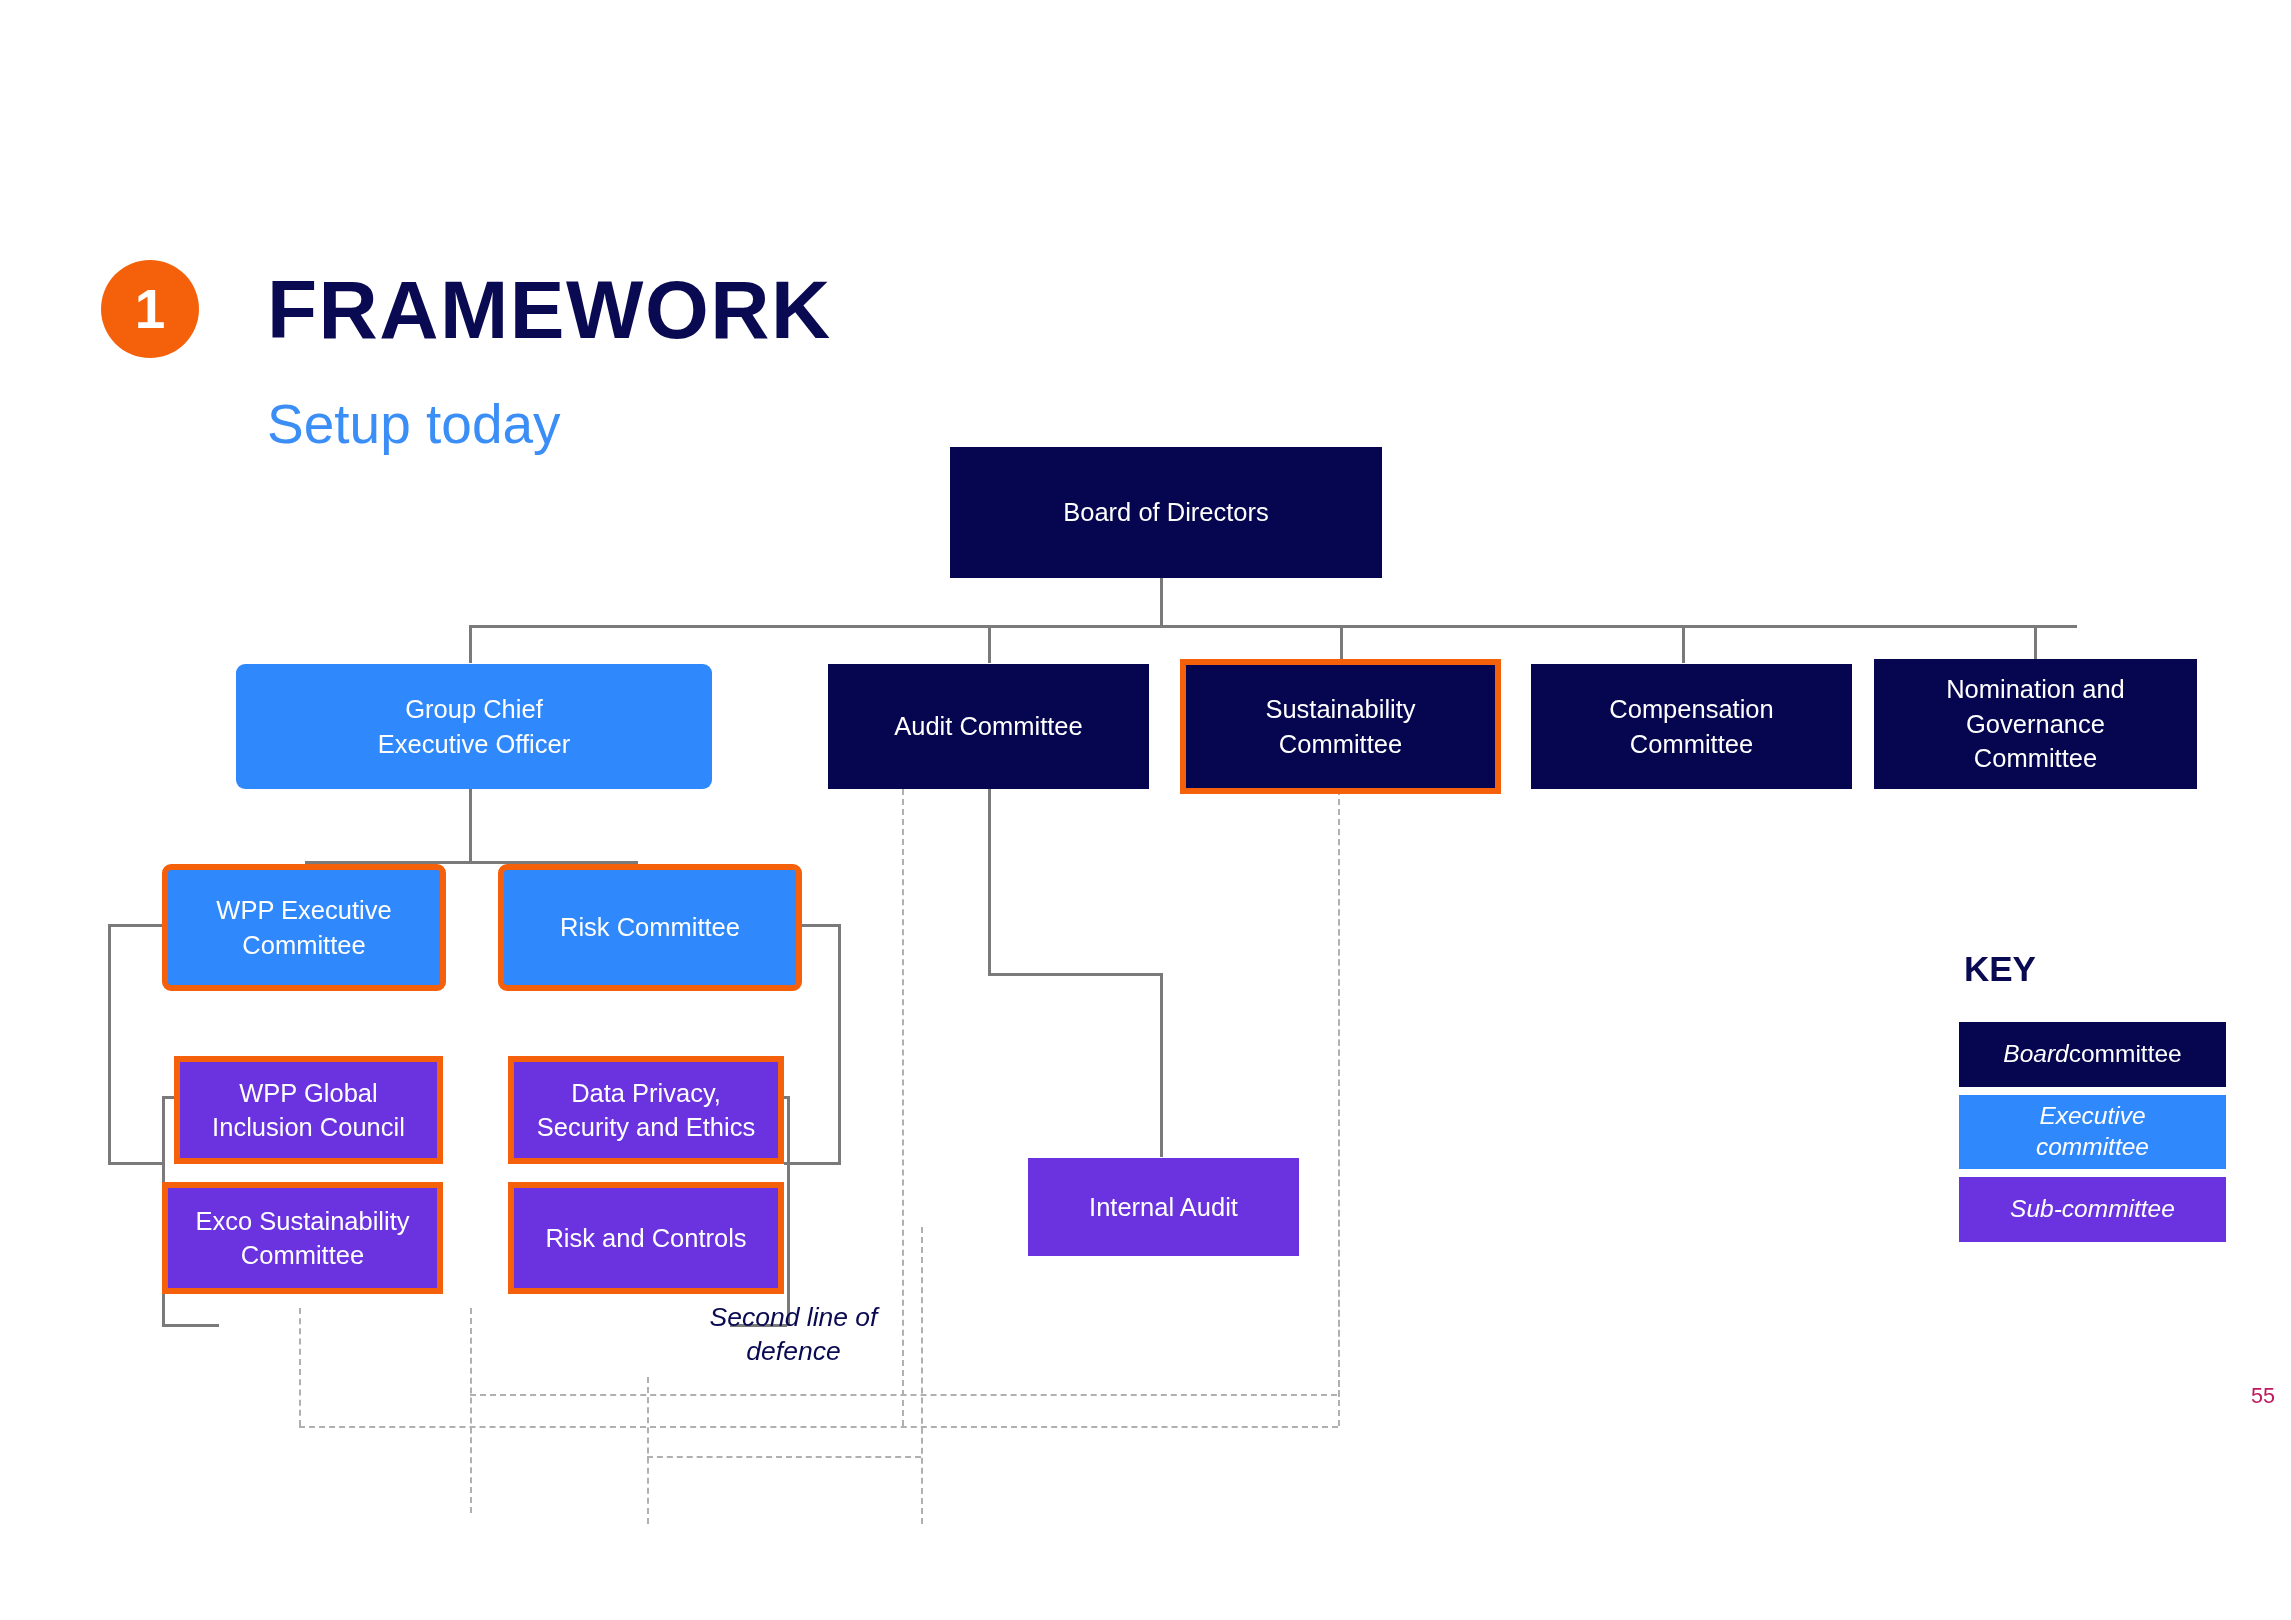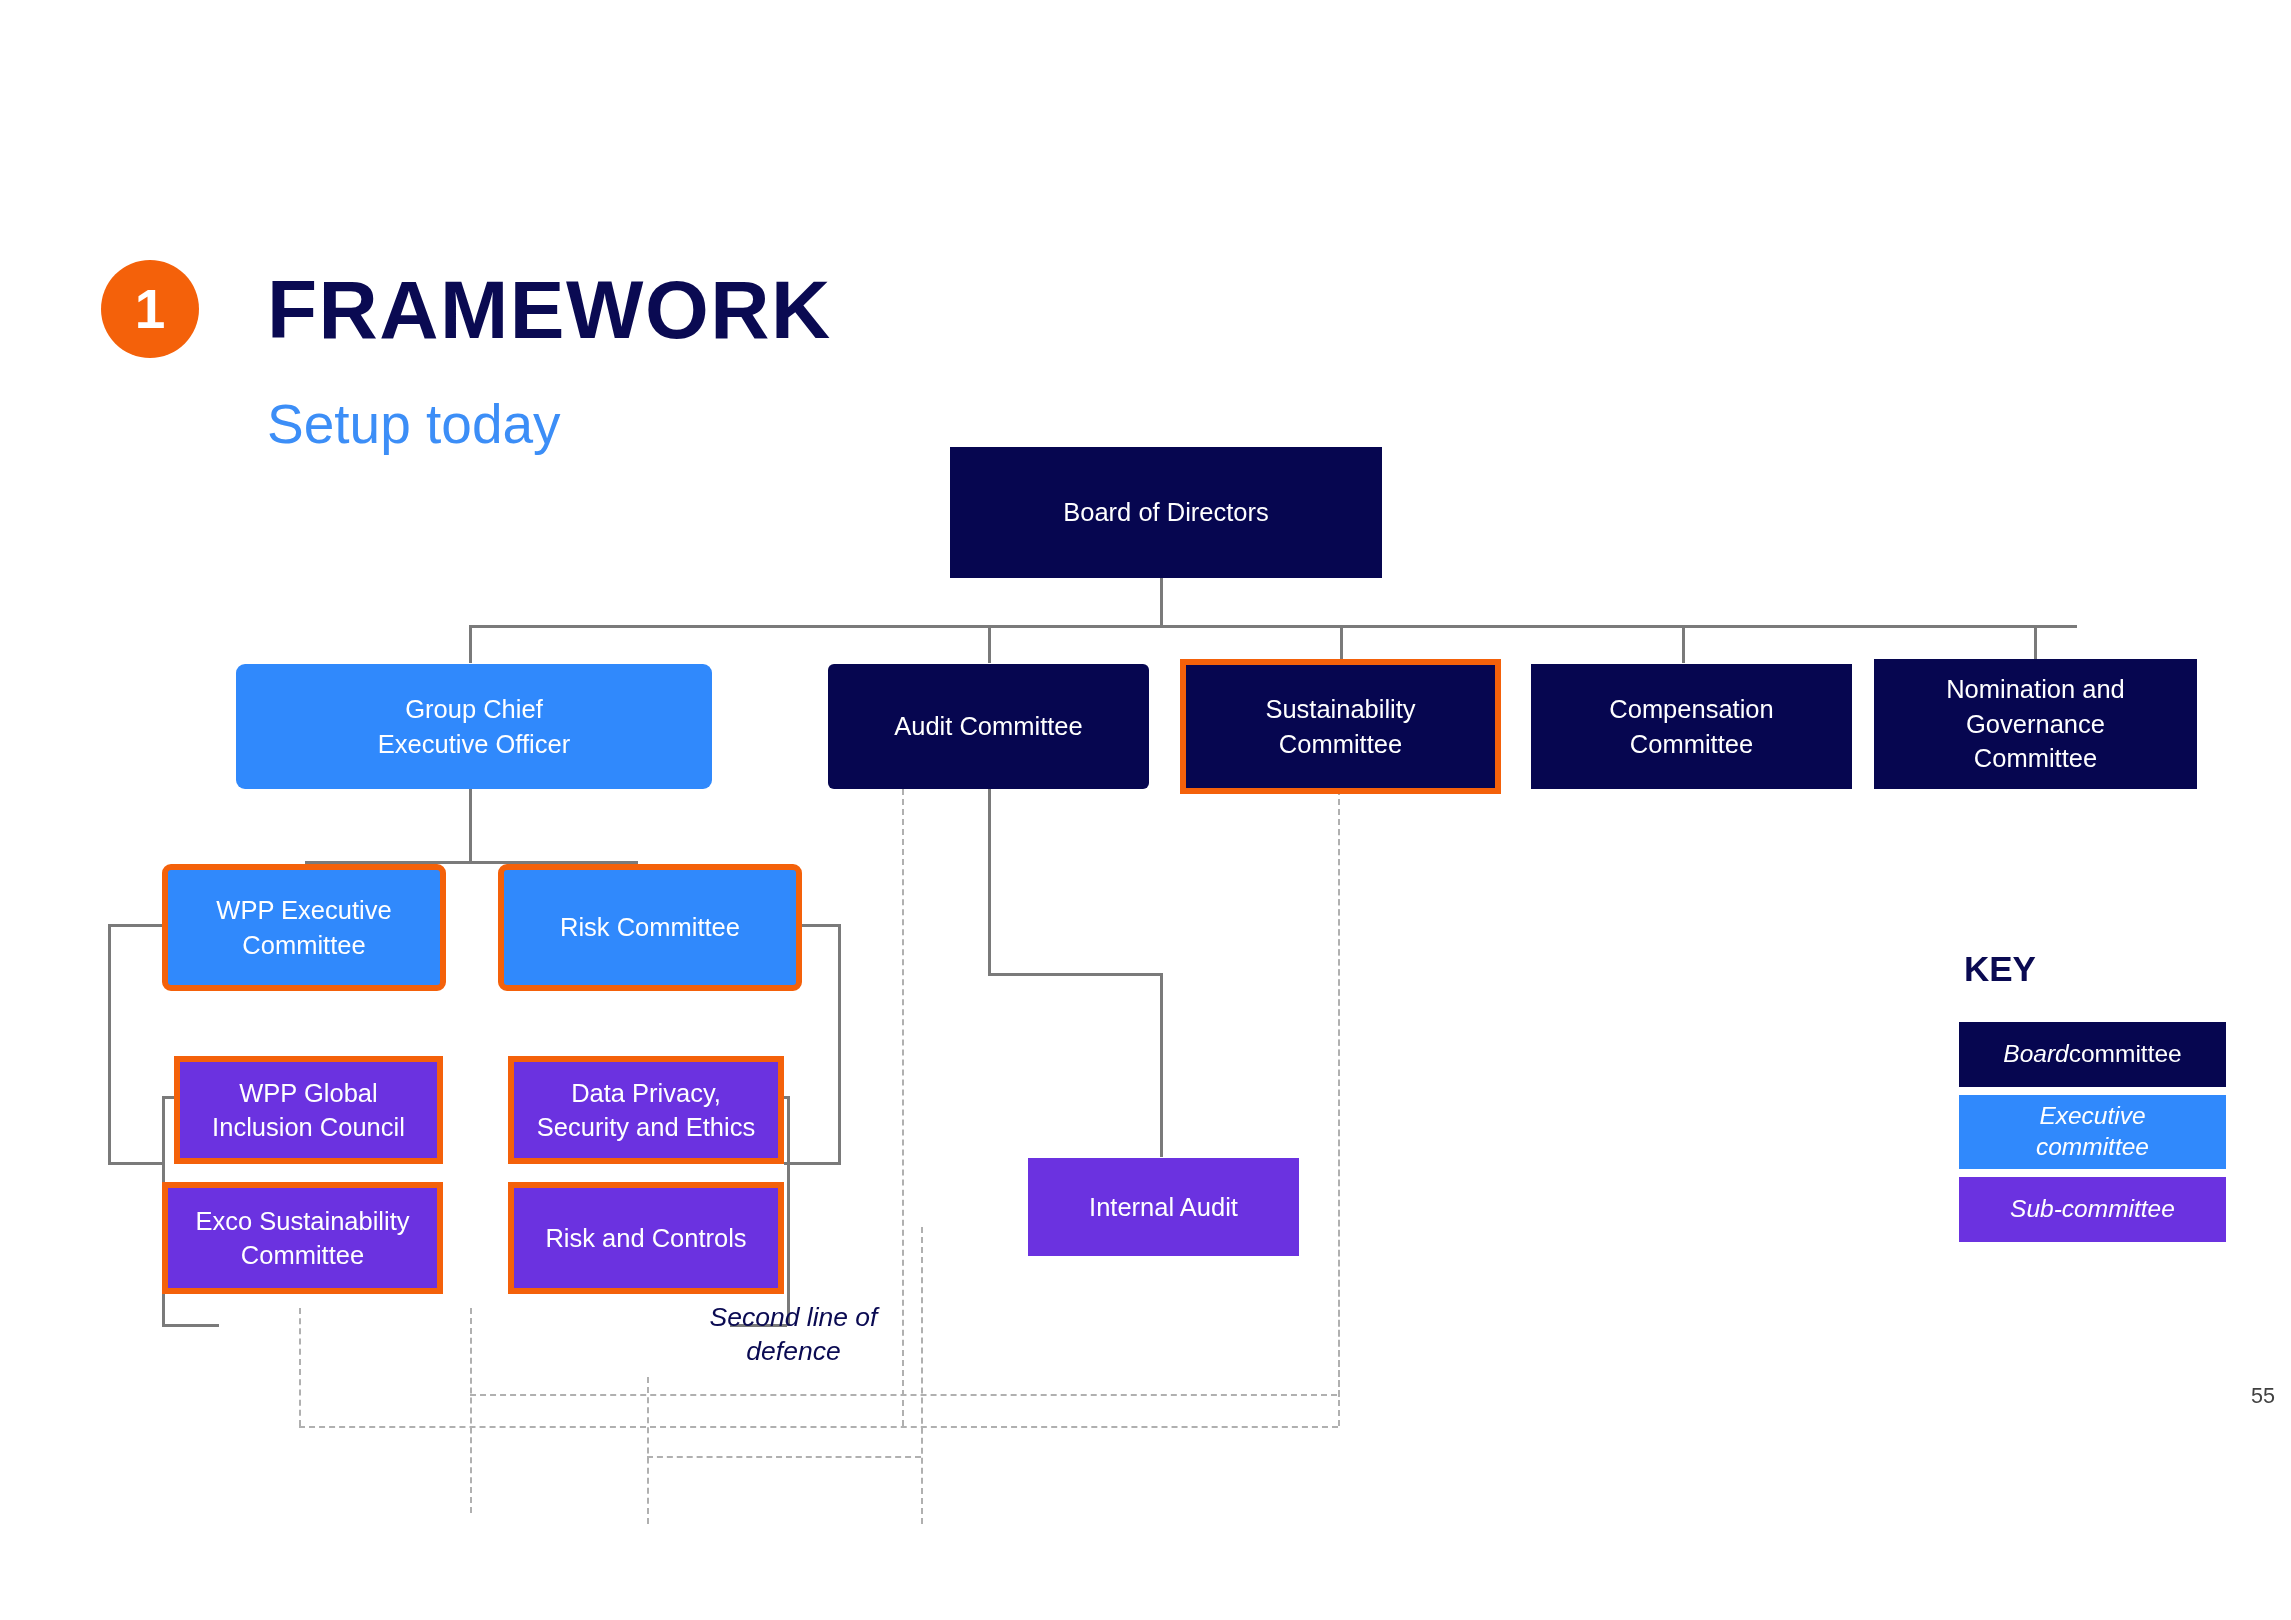--- a/index.html
+++ b/index.html
@@ -80,21 +80,21 @@
   }
   .key-board { background:#060650; }
   .key-exec  { background:#3089FC; }
   .key-sub   { background:#6B32E0; }
   .key-new   { background:#ffffff; color:#0A0A52; border: 4.9px solid #F4610A; }
   .ital { font-style: italic; }
   .reg  { font-style: normal; }
 
   .page-num {
     position: absolute; left: 2251px; top: 1383px;
-    font-size: 21.6px; color: #404040;
+    font-size: 21.6px; color: #be185d;
   }
 </style>
 </head>
 <body>
 
 <div id="stage">
 
   <div class="step-badge">
     <span>1</span>
   </div>
@@ -149,21 +149,21 @@
 
   <div class="node n-board" style="left:950px; top:447px; width:432px; height:131px;">
     <span>Board of Directors</span>
   </div>
 
   <div class="node n-exec" style="left:236px; top:664px; width:476px; height:125px;">
     <span>Group Chief
 Executive Officer</span>
   </div>
 
-  <div class="node n-board" style="left:828px; top:664px; width:321px; height:125px;border-radius:6px;">
+  <div class="node n-board" style="left:828px; top:664px; width:321px; height:125px;">
     <span>Audit Committee</span>
   </div>
 
   <div class="node n-board is-new" style="left:1180px; top:659px; width:321px; height:135px;">
     <span>Sustainability
 Committee</span>
   </div>
 
   <div class="node n-board" style="left:1531px; top:664px; width:321px; height:125px;">
     <span>Compensation

